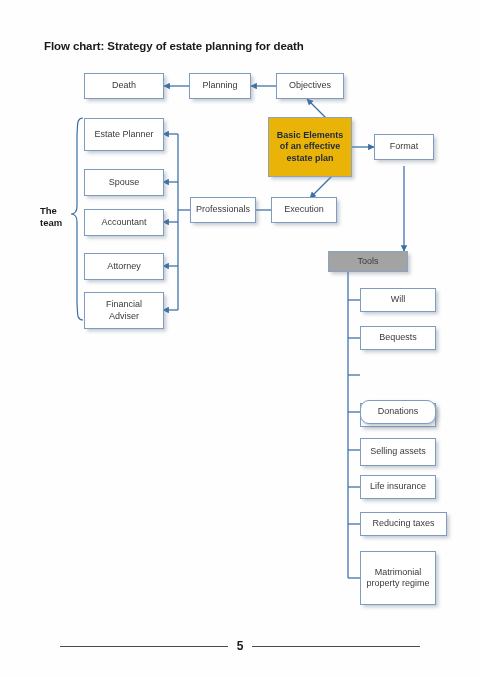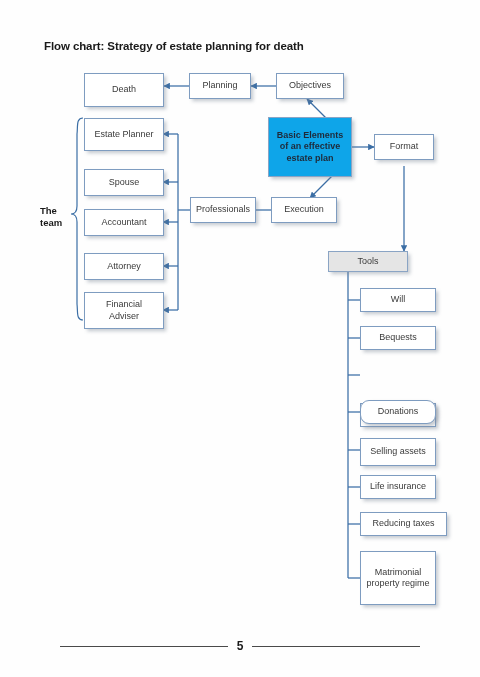--- a/index.html
+++ b/index.html
@@ -53,27 +53,27 @@
     display: flex;
     align-items: center;
     justify-content: center;
     text-align: center;
     font-size: 9px;
     line-height: 11.5px;
     color: #3a3a3a;
     z-index: 3;
   }
   .node.fill {
-    background: #0ea5e9;
+    background: #eab308;
     border-color: #8aa4c4;
     color: #1f2a3a;
     font-weight: bold;
   }
   .node.tools {
-    background: #e5e5e5;
+    background: #a3a3a3;
     border-color: #8aa4c4;
     font-weight: normal;
     color: #3a3a3a;
   }
   .node span { display: block; padding: 0 2px; }
 
   
   .team-label {
     position: absolute;
     left: 40px;
@@ -162,21 +162,21 @@
       <line x1="348" y1="524" x2="360" y2="524"></line>
       <line x1="348" y1="578" x2="360" y2="578"></line>
 
       <path d="M 83 118 C 76 118 78 126 77 134
                L 77 206 C 77 212 74 214 71 214
                C 74 214 77 216 77 222
                L 77 304 C 78 312 76 320 83 320" stroke-width="1.2"></path>
     </g>
   </svg>
 
-  <div class="node" style="left:84px; top:73px; width:80px; height:34px;">
+  <div class="node" style="left:84px; top:73px; width:80px; height:26px;">
     <span>Death</span>
   </div>
 
   <div class="node" style="left:189px; top:73px; width:62px; height:26px;">
     <span>Planning</span>
   </div>
 
   <div class="node" style="left:276px; top:73px; width:68px; height:26px;">
     <span>Objectives</span>
   </div>

